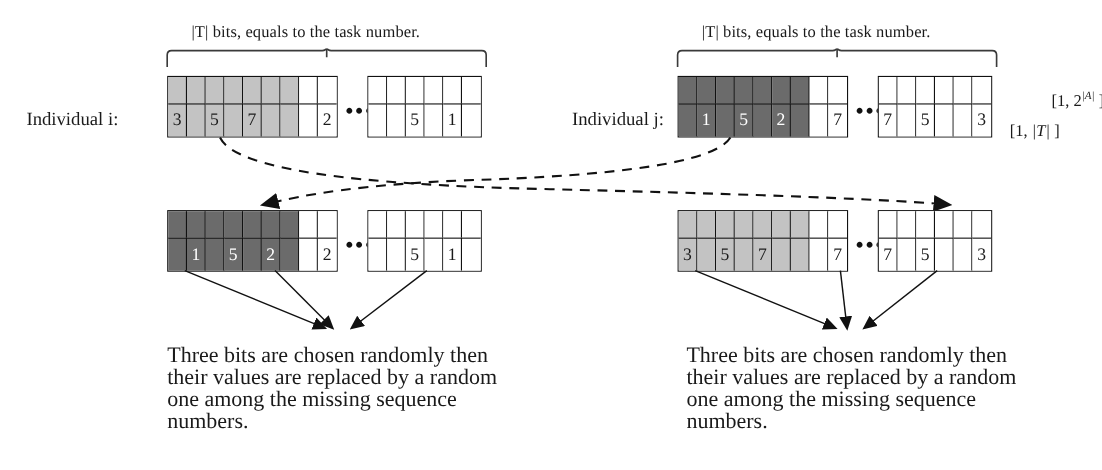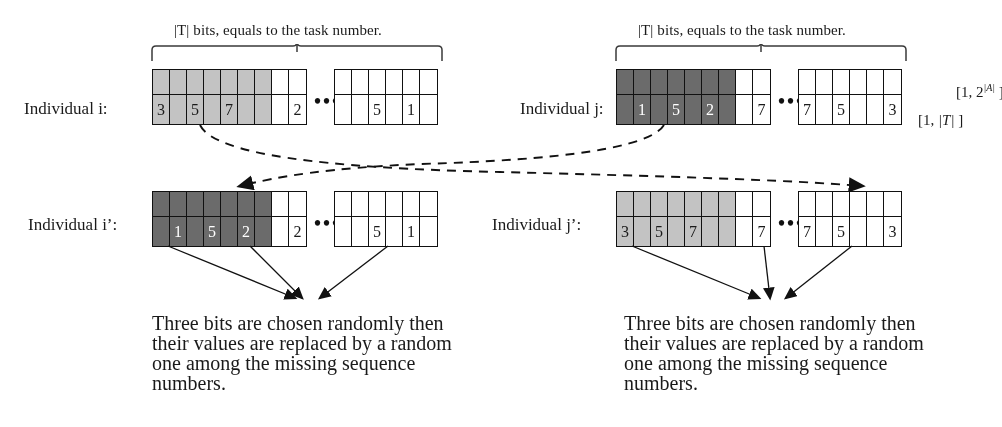--- a/index.html
+++ b/index.html
@@ -209,21 +209,20 @@
       <marker id="ah-dash" markerWidth="9" markerHeight="9" refX="7" refY="4" orient="auto">
         <path d="M0,0 L9,4 L0,8 z" fill="#111"></path>
       </marker>
     </defs>
 
     <path d="M200,7 C214,36 320,50 500,54 C660,58 790,62 862,68" fill="none" stroke="#111" stroke-width="1.9" stroke-dasharray="9,7" marker-end="url(#ah-dash)"></path>
 
     <path d="M664,7 C650,30 560,42 420,46 C330,50 280,58 240,68" fill="none" stroke="#111" stroke-width="1.9" stroke-dasharray="9,7" marker-end="url(#ah-dash)"></path>
   </svg>
 
-  <div class="abs ind-label" style="left:28px; top:215px;">Individual i’:</div>
   <div class="abs" id="g-ip-a" style="left:152px; top:191px;">
       <div class="grid">
         <div class="grow top">
           <div class="cell shade-dark" style="width: 17px;"></div>
           <div class="cell shade-dark" style="width: 17px;"></div>
           <div class="cell shade-dark" style="width: 17px;"></div>
           <div class="cell shade-dark" style="width: 17px;"></div>
           <div class="cell shade-dark" style="width: 17px;"></div>
           <div class="cell shade-dark" style="width: 17px;"></div>
           <div class="cell shade-dark" style="width: 17px;"></div>
@@ -258,21 +257,20 @@
           <div class="cell shade-none lbl" style="width: 17px;"></div>
           <div class="cell shade-none lbl" style="width: 17px;"></div>
           <div class="cell shade-none lbl" style="width: 17px;">5</div>
           <div class="cell shade-none lbl" style="width: 17px;"></div>
           <div class="cell shade-none lbl" style="width: 17px;">1</div>
           <div class="cell shade-none lbl" style="width: 17px;"></div>
         </div>
       </div>
     </div>
 
-  <div class="abs ind-label" style="left:492px; top:215px;">Individual j’:</div>
   <div class="abs" id="g-jp-a" style="left:616px; top:191px;">
       <div class="grid">
         <div class="grow top">
           <div class="cell shade-light" style="width: 17px;"></div>
           <div class="cell shade-light" style="width: 17px;"></div>
           <div class="cell shade-light" style="width: 17px;"></div>
           <div class="cell shade-light" style="width: 17px;"></div>
           <div class="cell shade-light" style="width: 17px;"></div>
           <div class="cell shade-light" style="width: 17px;"></div>
           <div class="cell shade-light" style="width: 17px;"></div>

